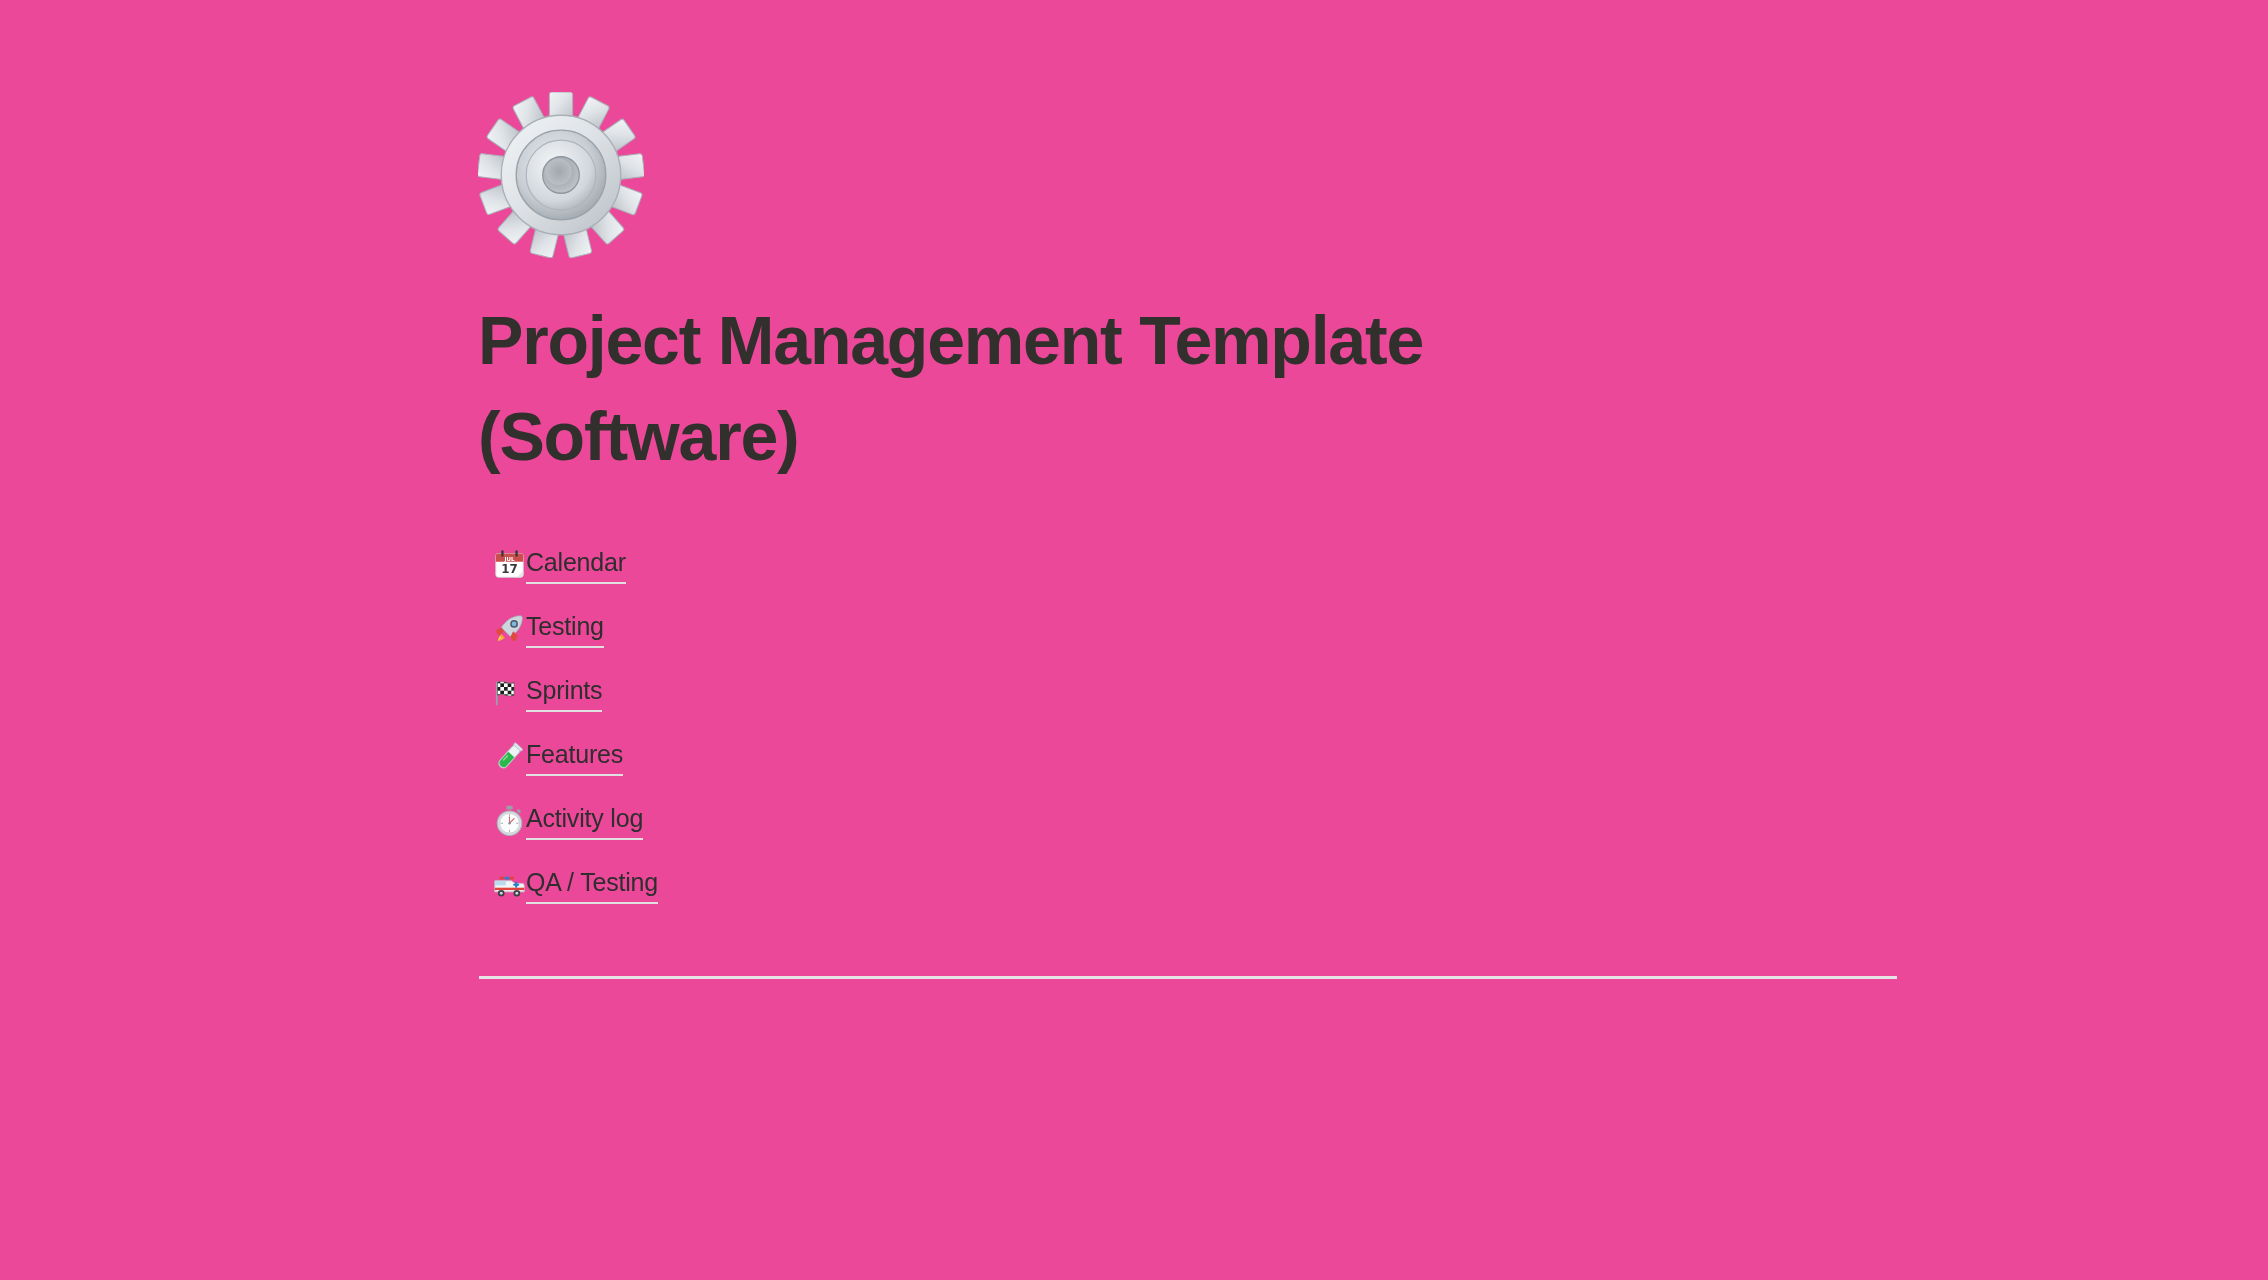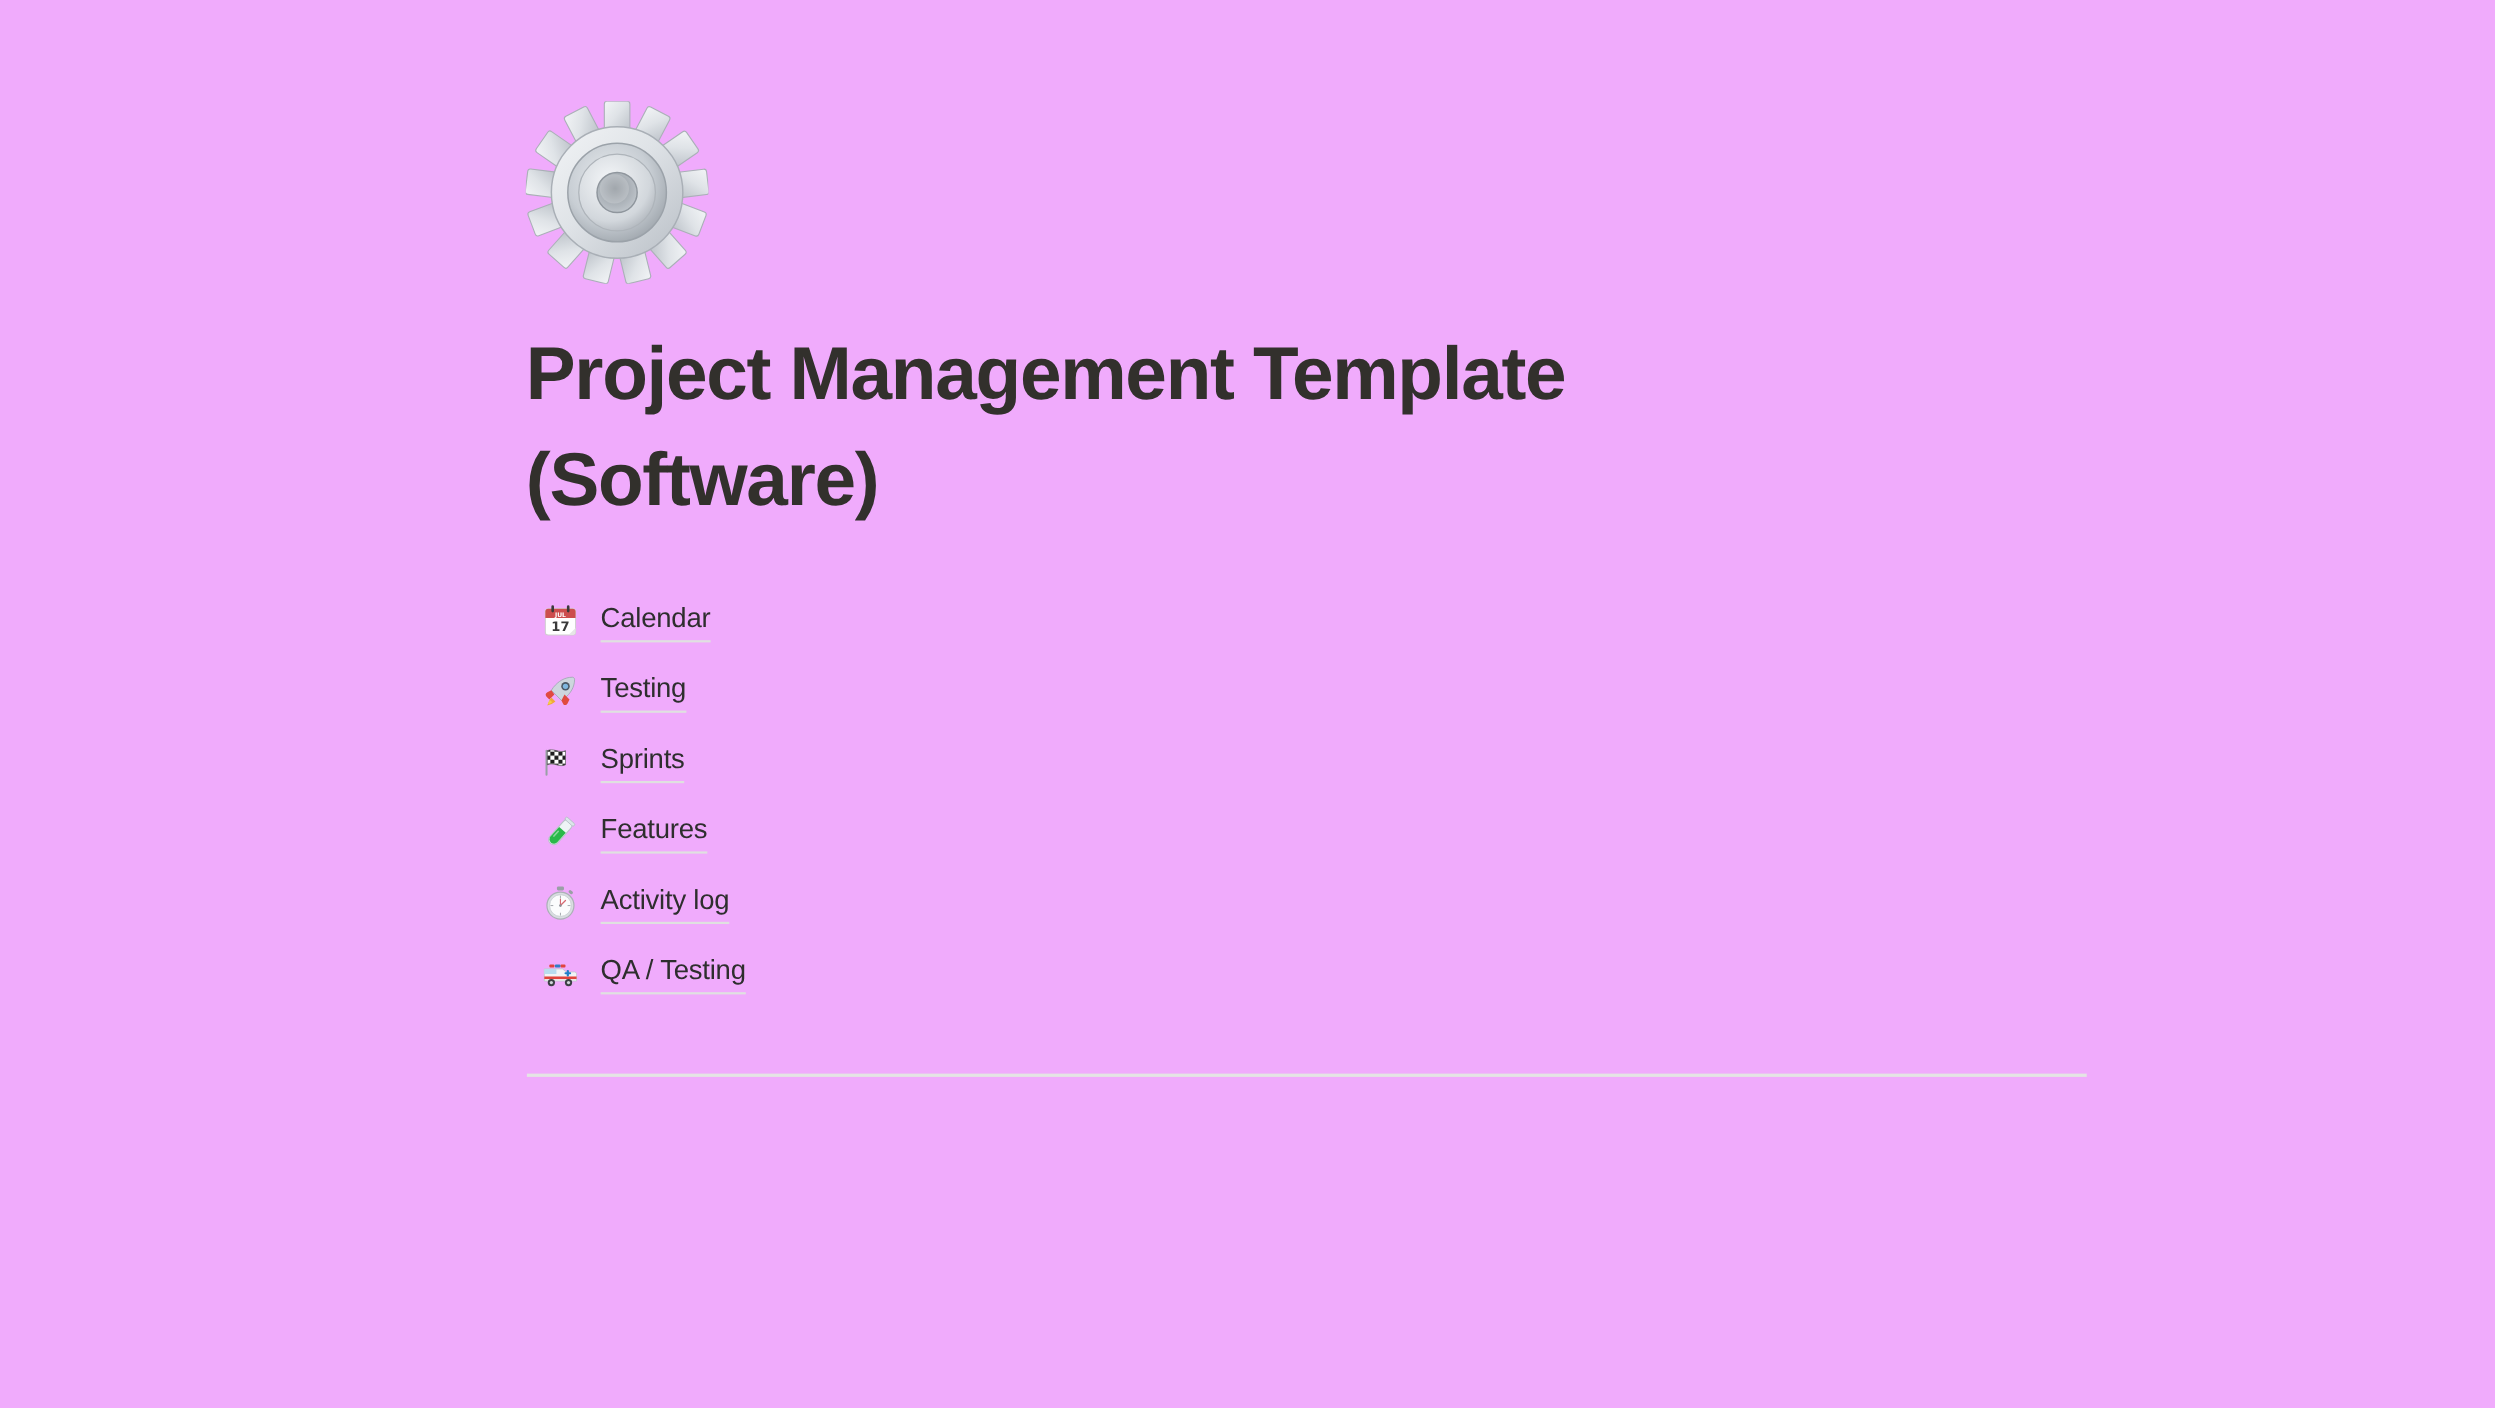--- a/index.html
+++ b/index.html
@@ -12,21 +12,21 @@
     height: 1280px;
     overflow: hidden;
     font-family: "Liberation Sans", "DejaVu Sans", sans-serif;
     -webkit-font-smoothing: antialiased;
   }
 
   .page {
     position: relative;
     width: 2268px;
     height: 1280px;
-    background: #f0abfc;
+    background: #ec4899;
   }
 
   .content {
     position: absolute;
     left: 478px;
     top: 0;
     width: 1420px;
   }
 
   
@@ -78,21 +78,20 @@
   .link-emoji svg { display: block; }
   .link-text {
     font-size: 25px;
     line-height: 34px;
     color: #2e2e2e;
     letter-spacing: -0.2px;
     border-bottom: 2px solid #e0e0e0;
     padding-bottom: 3px;
     cursor: pointer;
     white-space: nowrap;
-    margin-left: 20px;
   }
 
   
   .divider {
     margin-top: 60px;
     width: 1418px;
     height: 3px;
     background: #e4e4e4;
     border: 0;
   }

